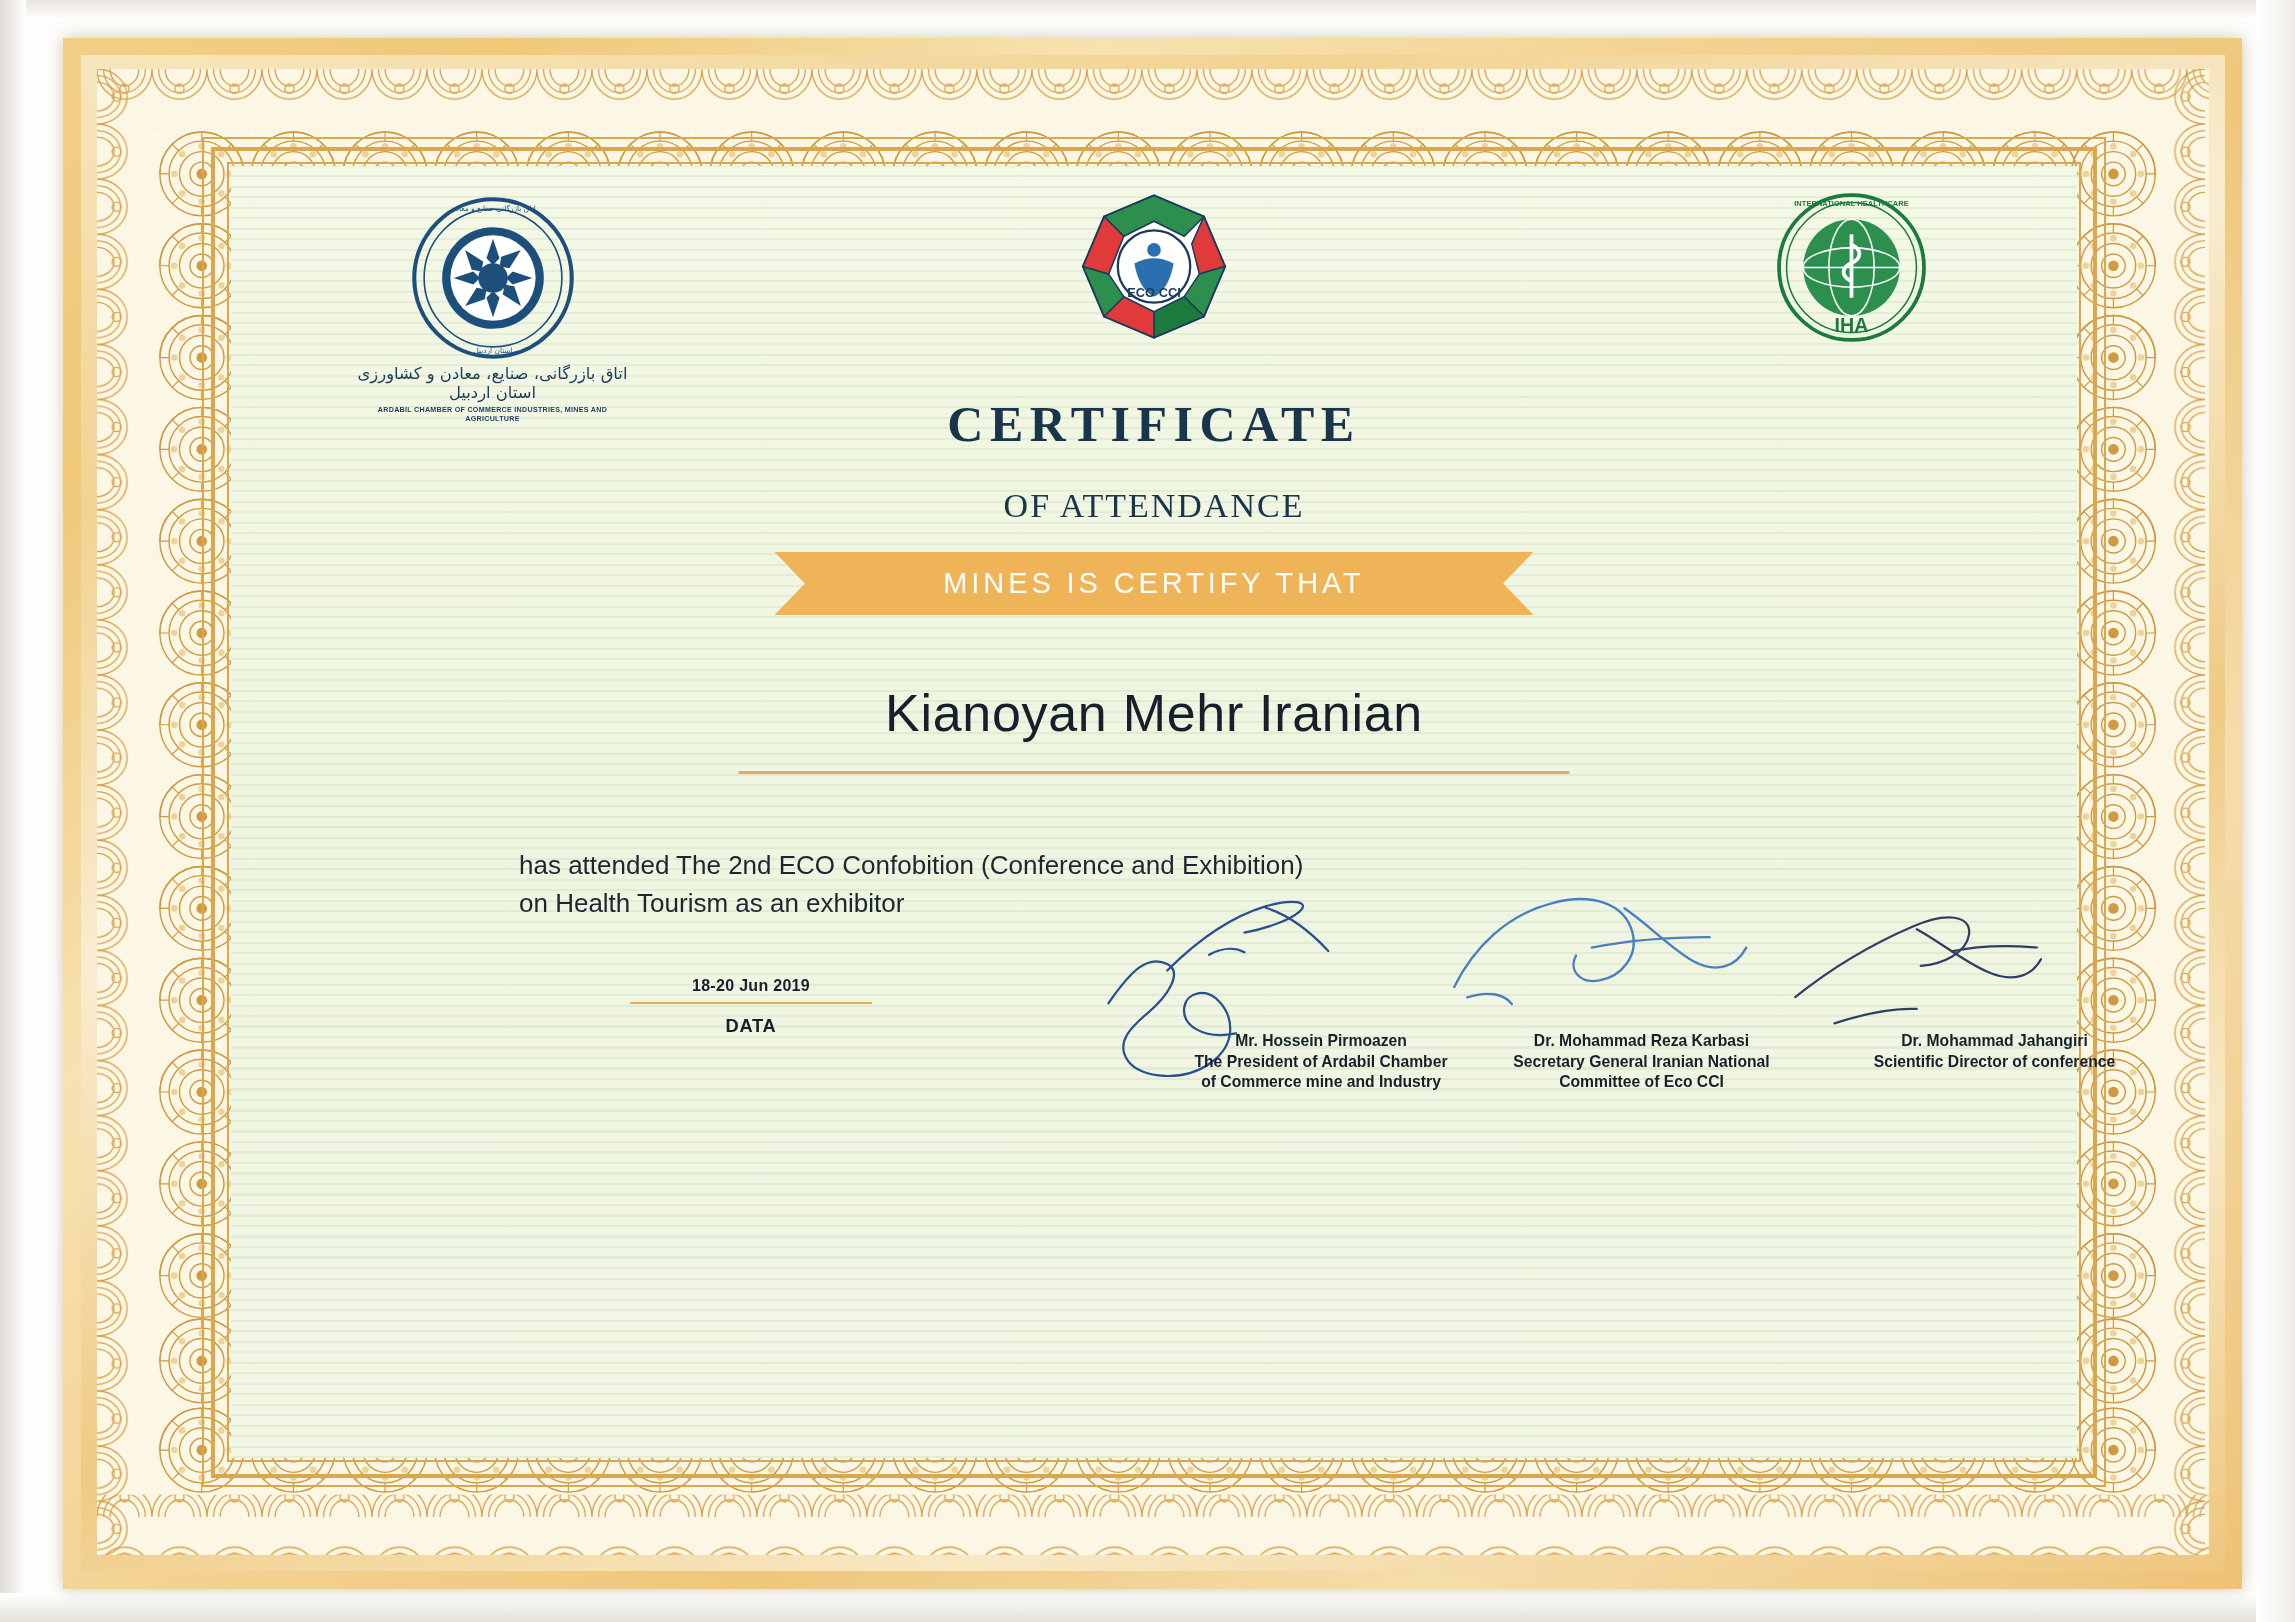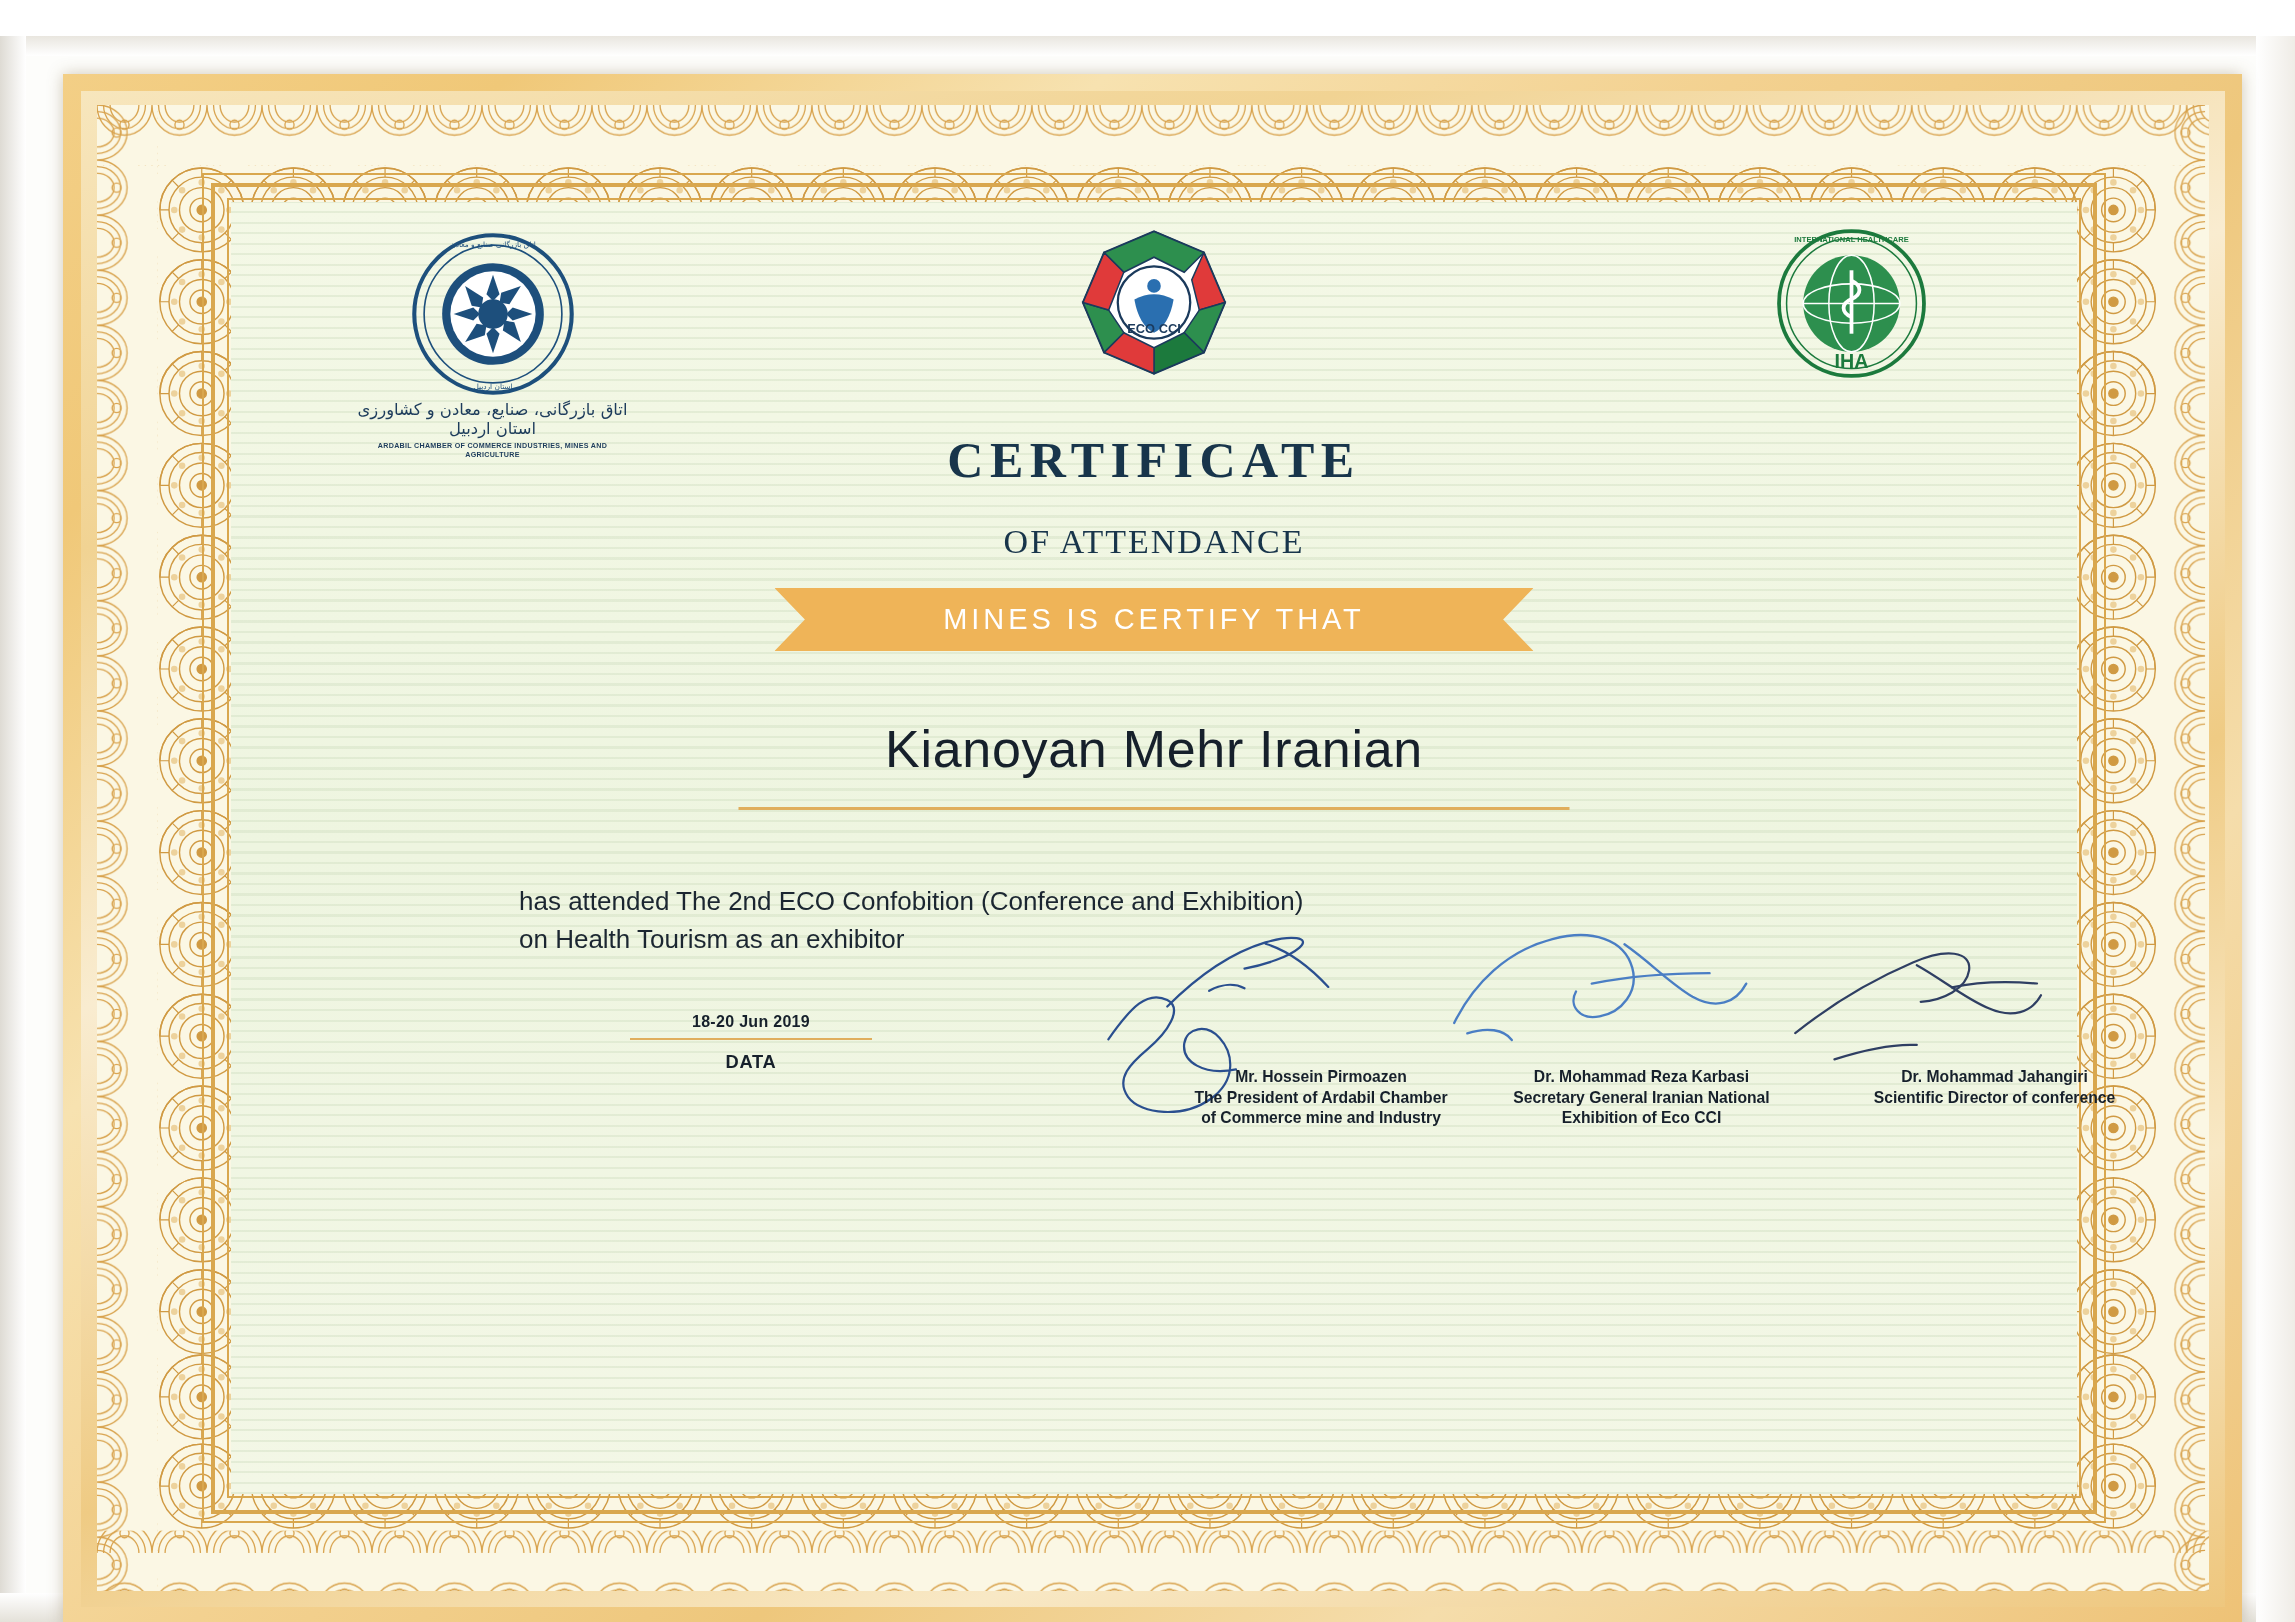--- a/index.html
+++ b/index.html
@@ -12,21 +12,20 @@
     height: 1623px;
     font-family: "Liberation Sans", sans-serif;
     overflow: hidden;
   }
 
   
   .scan-page {
     position: absolute;
     inset: 0;
     background: #fdfdfb;
-    margin-top: 36px;
   }
 
   
   .scan-shadow-top {
     position: absolute; left: 0; top: 0; width: 100%; height: 19.6px;
     background: linear-gradient(to bottom, #e9e6df, #ffffff);
   }
   .scan-shadow-left {
     position: absolute; left: 0; top: 0; width: 26px; height: 100%;
     background: linear-gradient(to right, #dedbd4, #ffffff);
@@ -540,21 +539,21 @@
 
       <div class="sig sig-1">
         <span class="sig-name">Mr. Hossein Pirmoazen</span>
         <span class="sig-role">The President of Ardabil Chamber</span>
         <span class="sig-role">of Commerce mine and Industry</span>
       </div>
 
       <div class="sig sig-2">
         <span class="sig-name">Dr. Mohammad Reza Karbasi</span>
         <span class="sig-role">Secretary General Iranian National</span>
-        <span class="sig-role">Exhibition of Eco CCI</span>
+        <span class="sig-role">Committee of Eco CCI</span>
       </div>
 
       <div class="sig sig-3">
         <span class="sig-name">Dr. Mohammad Jahangiri</span>
         <span class="sig-role">Scientific Director of conference</span>
       </div>
 
     </div>
   </div>
 </div>

